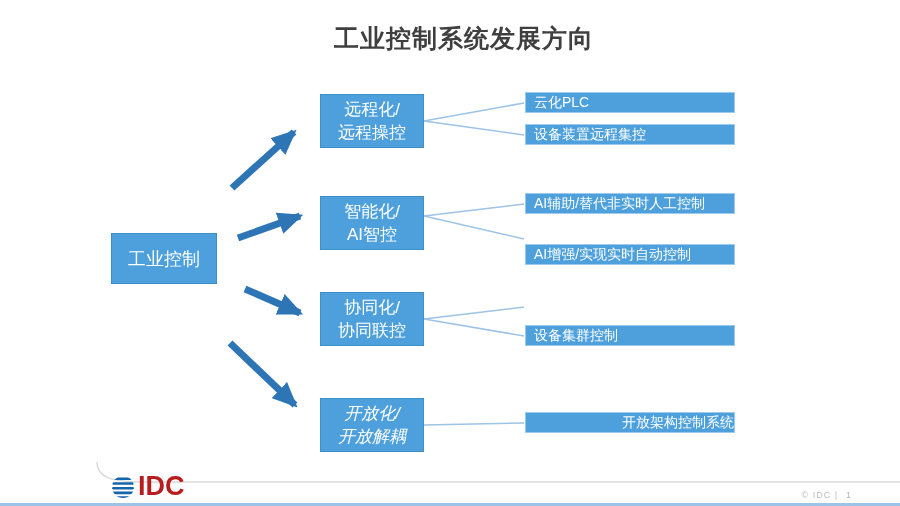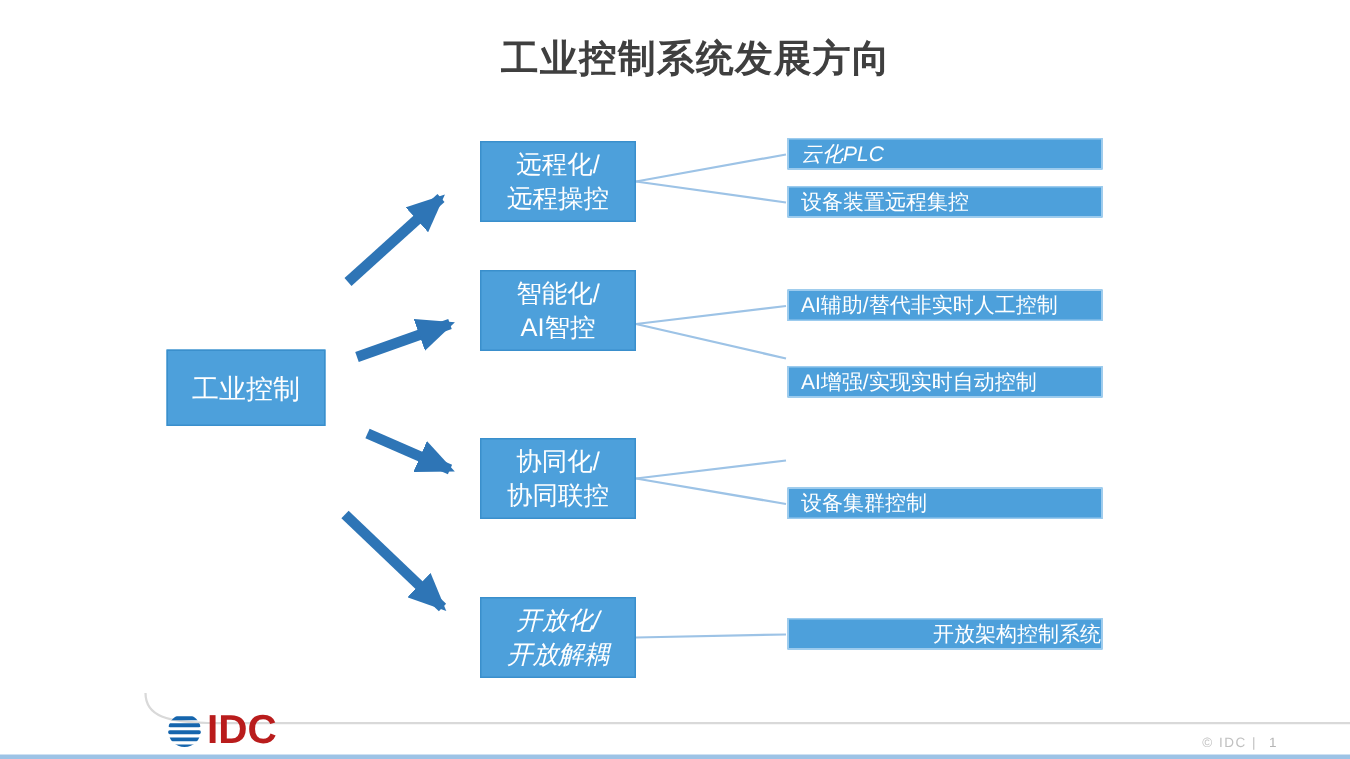--- a/index.html
+++ b/index.html
@@ -33,35 +33,35 @@
   .root-node{
     left:111px;top:233px;width:106px;height:51px;
     font-size:18px;
   }
   .cat-node{
     left:320px;width:104px;height:54px;
     font-size:17px;line-height:23px;
     flex-direction:column;
   }
   .cat-1{top:94px;}
-  .cat-2{top:180px;}
+  .cat-2{top:196px;}
   .cat-3{top:292px;}
   .cat-4{top:398px;font-style:italic;}
   .leaf-node{
     position:absolute;
     left:525px;width:210px;height:21px;
     background:#4da0db;
     border:1px solid #9ccbee;
     box-sizing:border-box;
     color:#ffffff;
     font-size:14px;
     display:flex;align-items:center;
     padding-left:8px;
   }
-  .leaf-1a{top:92px;font-style:italic;}
+  .leaf-1a{top:92px;}
   .leaf-1b{top:124px;}
   .leaf-2a{top:193px;}
   .leaf-2b{top:244px;}
   .leaf-3a{top:296px;}
   .leaf-3b{top:325px;}
   .leaf-4a{top:412px;justify-content:flex-end;}
   .lines-svg{
     position:absolute;left:0;top:0;width:900px;height:506px;
     pointer-events:none;
   }

